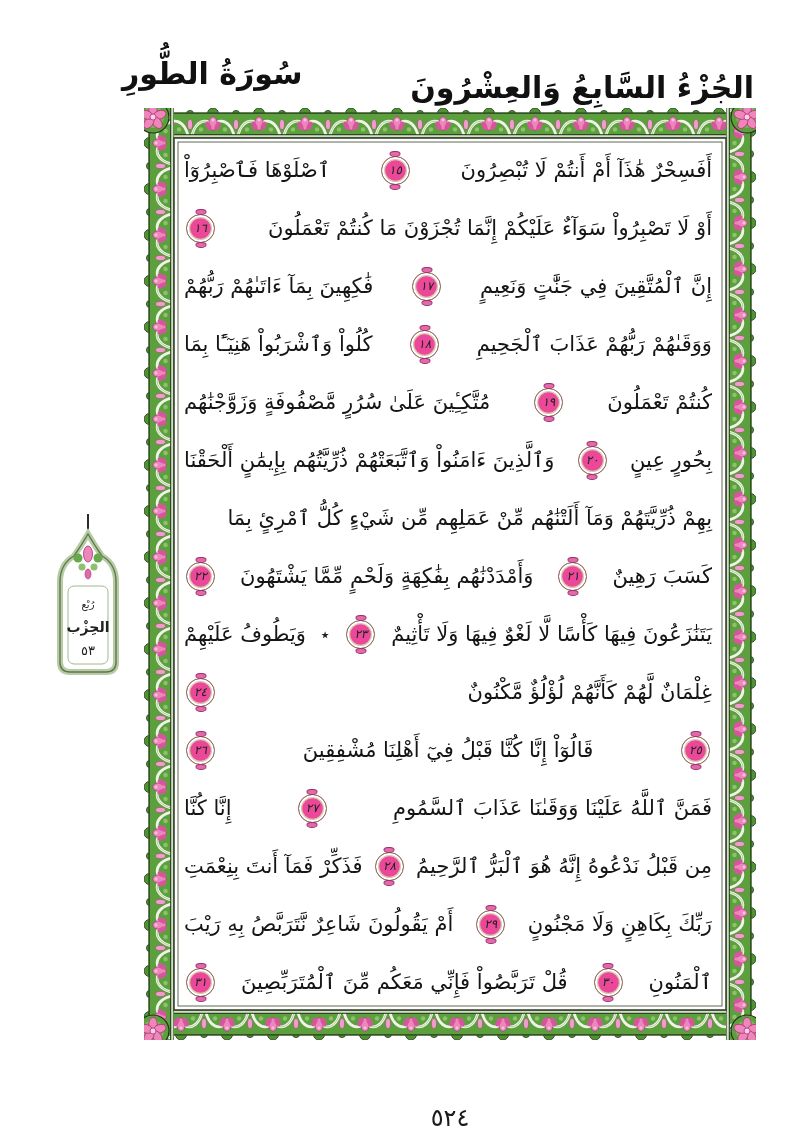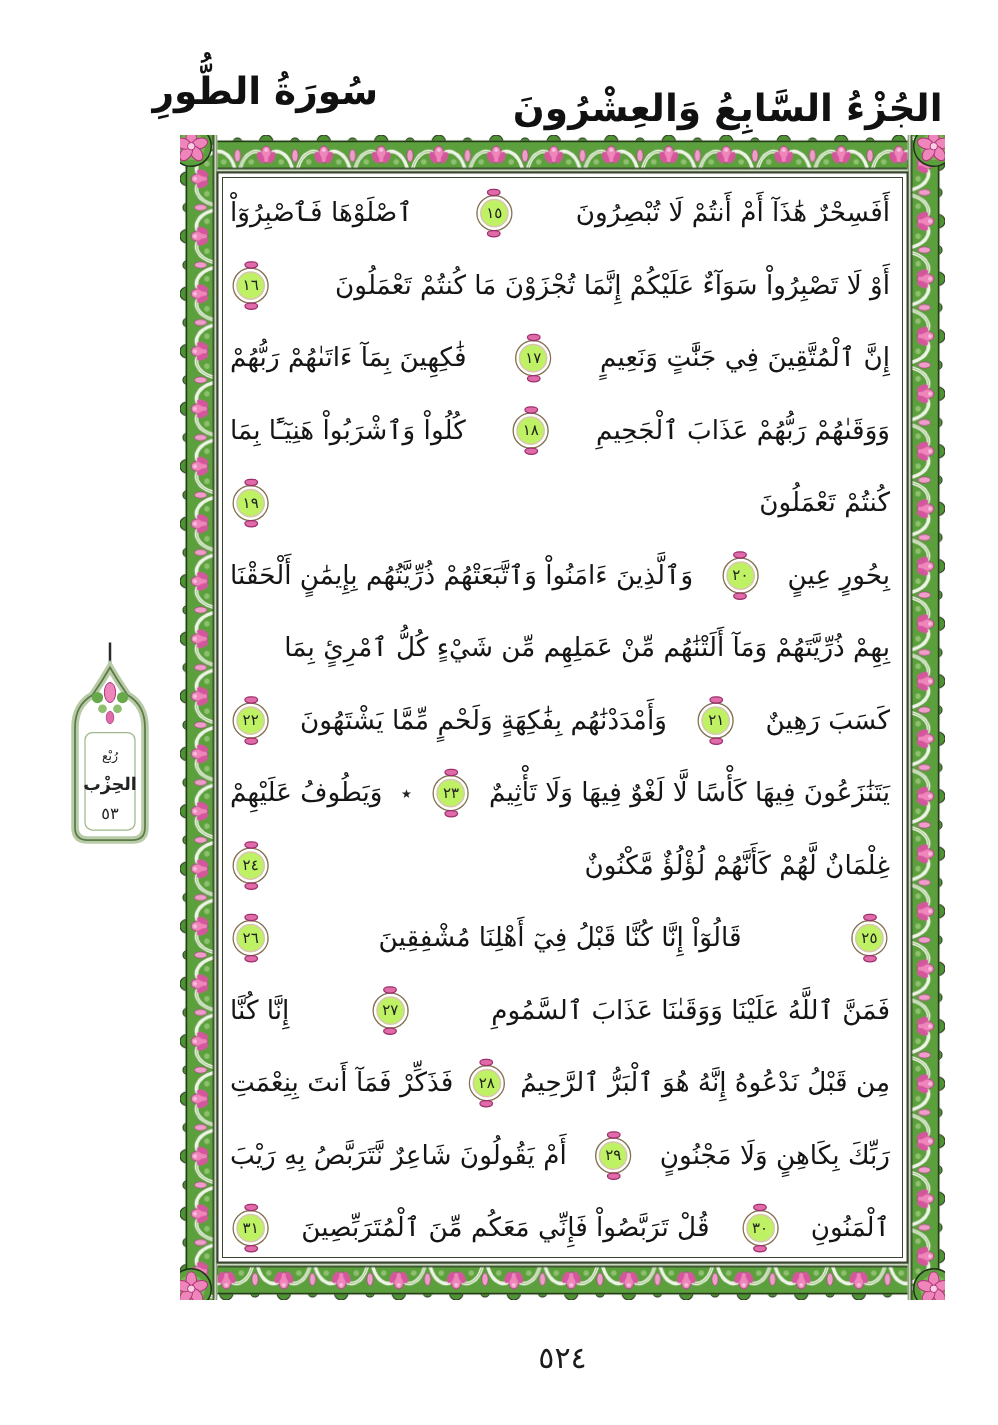--- a/index.html
+++ b/index.html
@@ -20,41 +20,41 @@
     direction:rtl;
   }
   .qline{
     display:flex;justify-content:space-between;align-items:center;
     direction:rtl;flex-wrap:nowrap;min-height:40px;
   }
   .seg{white-space:nowrap;font-size:21px;line-height:1.55;color:#151515;}
   .ayah{
     position:relative;flex:0 0 auto;display:inline-flex;align-items:center;justify-content:center;
     width:27px;height:27px;border-radius:50%;
-    border:1.5px solid #84705a;background:#bef264;
+    border:1.5px solid #84705a;background:#ec4899;
     box-shadow:inset 0 0 0 2px #ffffff, inset 0 0 0 3.2px #d8c7ae;
-    font-size:12px;color:#222;margin:0 2px;
+    font-size:12px;color:#222;margin:0 2px;font-style:italic;
   }
   .ayah::before,.ayah::after{
     content:"";position:absolute;left:50%;transform:translateX(-50%);
     width:11px;height:6px;border-radius:50% 50% 60% 60%;
     background:#e06ba8;border:1px solid #9c2f6e;box-sizing:border-box;
   }
   .ayah::before{top:-6px;}
   .ayah::after{bottom:-6px;}
   .rub{flex:0 0 auto;font-size:16px;color:#222;margin:0 1px;}
   
   .hizb{position:absolute;left:48px;top:512px;width:80px;height:180px;}
   .hizb text{font-family:"DejaVu Sans",sans-serif;fill:#222;text-anchor:middle;direction:rtl;}
   .hizb-small{font-size:10px;}
   .hizb-main{font-size:14px;font-weight:bold;}
   .hizb-num{font-size:13px;}
   
   .pagenum{
-    position:absolute;left:144px;top:1072px;width:612px;text-align:center;
+    position:absolute;left:144px;top:1104px;width:612px;text-align:center;
     font-size:24px;color:#1b1b1b;
   }
 </style>
 </head>
 <body>
 
 <div class="hdr hdr-juz">الجُزْءُ السَّابِعُ وَالعِشْرُونَ</div>
 <div class="hdr hdr-surah">سُورَةُ الطُّورِ</div>
 
 <svg class="frame" viewBox="0 0 612 932" aria-hidden="true">
@@ -139,20 +139,21 @@
       <span class="seg">فَٰكِهِينَ بِمَآ ءَاتَىٰهُمْ رَبُّهُمْ</span>
     </div>
     <div class="qline" dir="rtl">
       <span class="seg">وَوَقَىٰهُمْ رَبُّهُمْ عَذَابَ ٱلْجَحِيمِ</span>
       <span class="ayah">١٨</span>
       <span class="seg">كُلُواْ وَٱشْرَبُواْ هَنِيٓـًٔا بِمَا</span>
     </div>
     <div class="qline" dir="rtl">
       <span class="seg">كُنتُمْ تَعْمَلُونَ</span>
       <span class="ayah">١٩</span>
+      <span class="seg">مُتَّكِـِٔينَ عَلَىٰ سُرُرٍ مَّصْفُوفَةٍ وَزَوَّجْنَٰهُم</span>
     </div>
     <div class="qline" dir="rtl">
       <span class="seg">بِحُورٍ عِينٍ</span>
       <span class="ayah">٢٠</span>
       <span class="seg">وَٱلَّذِينَ ءَامَنُواْ وَٱتَّبَعَتْهُمْ ذُرِّيَّتُهُم بِإِيمَٰنٍ أَلْحَقْنَا</span>
     </div>
     <div class="qline" dir="rtl">
       <span class="seg">بِهِمْ ذُرِّيَّتَهُمْ وَمَآ أَلَتْنَٰهُم مِّنْ عَمَلِهِم مِّن شَيْءٍ كُلُّ ٱمْرِئٍ بِمَا</span>
     </div>
     <div class="qline" dir="rtl">

